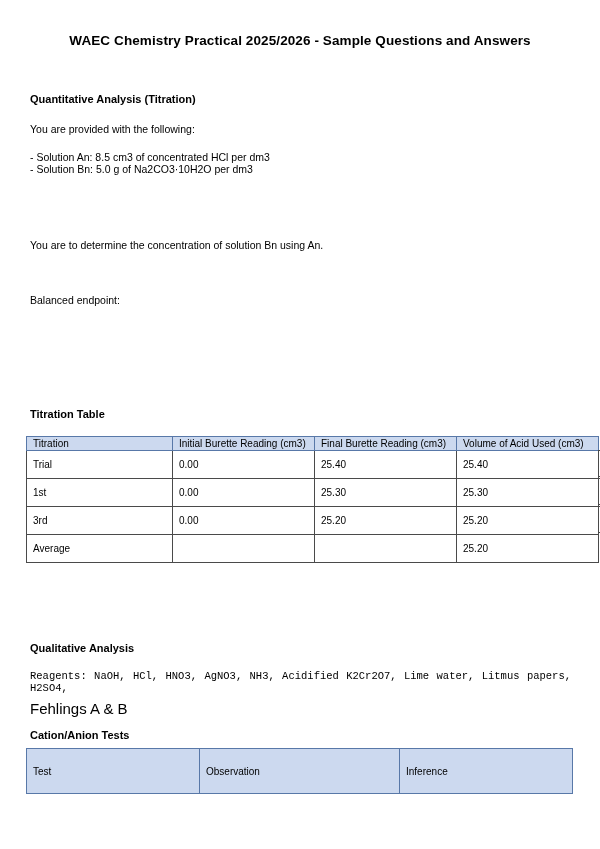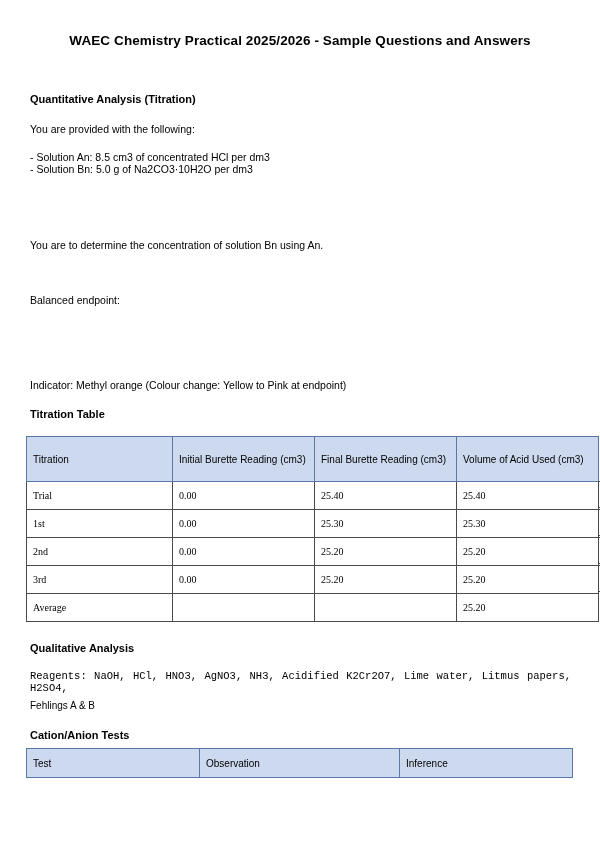--- a/index.html
+++ b/index.html
@@ -51,53 +51,53 @@
     left: 30px;
     width: 541px;
     font-size: 10.5px;
     text-align: justify;
     text-align-last: justify;
     white-space: normal;
   }
   .para-plain {
     position: absolute;
     left: 30px;
-    font-size: 10px;
+    font-size: 15px;
     white-space: nowrap;
   }
 
   
   .tbl {
     position: absolute;
     border-collapse: collapse;
     font-size: 10px;
     table-layout: fixed;
   }
   .tbl td {
     border: 1px solid #4a4a4a;
     padding: 0 0 0 6px;
     vertical-align: middle;
-    height: 45px;
+    height: 14px;
     box-sizing: border-box;
     overflow: visible;
     white-space: nowrap;
   }
   .tbl .hdr td {
     background: #ccd9ef;
     border: 1px solid #5878a8;
     font-weight: normal;
   }
 
   
   #titration-table { left: 26px; top: 436px; width: 572px; }
   #titration-table col.c1 { width: 146px; }
   #titration-table col.c2 { width: 142px; }
   #titration-table col.c3 { width: 142px; }
   #titration-table col.c4 { width: 142px; }
-  #titration-table tr.body td { height: 28px; font-family: Liberation Serif, serif; }
+  #titration-table tr.body td { height: 28px; }
   #titration-table tr.body td.wide { width: 142px; }
   
   #titration-table tr.body td:last-child {
     position: relative;
   }
   #titration-table tr.body td:last-child::after {
     content: "";
     position: absolute;
     top: -1px;
     left: 100%;
@@ -107,40 +107,39 @@
     border-left: none;
     box-sizing: border-box;
   }
   #titration-table tr.avg td:last-child::after { display: none; }
 
   
   #cation-table { left: 26px; top: 748px; width: 546px; }
   #cation-table col.d1 { width: 173px; }
   #cation-table col.d2 { width: 200px; }
   #cation-table col.d3 { width: 173px; }
-  #cation-table td { height: 29px; }
+  #cation-table td { height: 45px; }
 </style>
 </head>
 <body>
 
 <div class="page">
 
   <div class="doc-title">WAEC Chemistry Practical 2025/2026 - Sample Questions and Answers</div>
 
   <div class="section-heading" style="top:93px;">Quantitative Analysis (Titration)</div>
 
   <div class="para" style="top:123px;">You are provided with the following:</div>
   <div class="para" style="top:151px;">- Solution An: 8.5 cm3 of concentrated HCl per dm3</div>
   <div class="para" style="top:163px;">- Solution Bn: 5.0 g of Na2CO3·10H2O per dm3</div>
 
   <div class="para" style="top:239px;">You are to determine the concentration of solution Bn using An.</div>
 
   <div class="para" style="top:294px;">Balanced endpoint:</div>
 
-  <div class="para" style="top:379px;">Indicator: Methyl orange (Colour change: Yellow to Pink at endpoint)</div>
 
   <div class="section-heading" style="top:408px;">Titration Table</div>
 
   <table class="tbl" id="titration-table">
     <colgroup>
       <col class="c1">
         <col class="c2">
         <col class="c3">
         <col class="c4">
     </colgroup>
@@ -157,26 +156,20 @@
         <td>25.40</td>
         <td class="wide">25.40</td>
       </tr>
       <tr class="body">
         <td>1st</td>
         <td>0.00</td>
         <td>25.30</td>
         <td class="wide">25.30</td>
       </tr>
       <tr class="body">
-        <td>2nd</td>
-        <td>0.00</td>
-        <td>25.20</td>
-        <td class="wide">25.20</td>
-      </tr>
-      <tr class="body">
         <td>3rd</td>
         <td>0.00</td>
         <td>25.20</td>
         <td class="wide">25.20</td>
       </tr>
       <tr class="body avg">
         <td>Average</td>
         <td></td>
         <td></td>
         <td class="wide">25.20</td>

